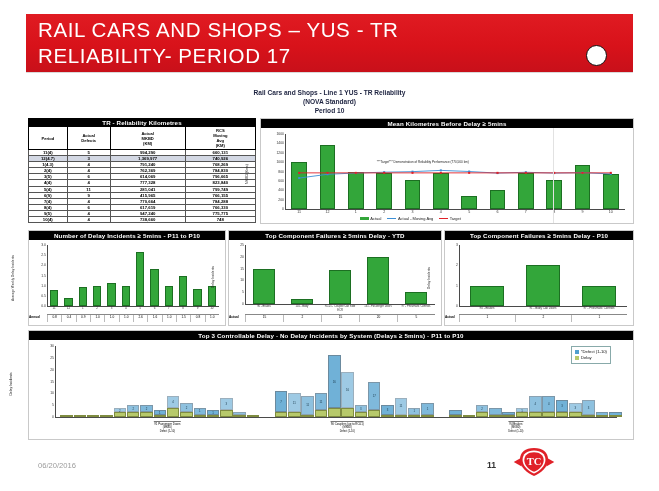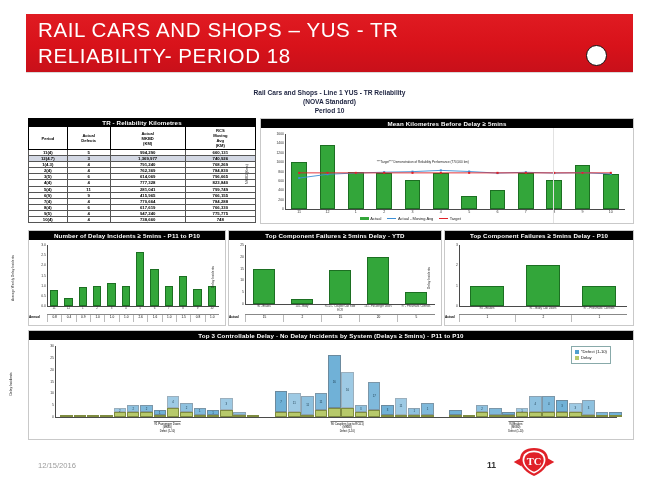--- a/index.html
+++ b/index.html
@@ -76,21 +76,21 @@
   .footer-page{position:absolute;left:487px;top:460px;font-size:8.6px;color:#333;font-weight:bold;}
   .ttc{position:absolute;left:512px;top:447px;width:44px;height:30px;}
   .annot{position:absolute;font-size:3.1px;color:#222;white-space:nowrap;}
   .vsep{position:absolute;background:#e2e2e2;width:1px;}
 </style>
 </head>
 <body>
 
 <div class="banner">
   <div class="banner-title">RAIL CARS AND SHOPS – YUS - TR
-RELIABILITY- PERIOD 18</div>
+RELIABILITY- PERIOD 17</div>
   <div class="banner-dot"></div>
 </div>
 
 <div class="subhead">
   <div>Rail Cars and Shops - Line 1 YUS - TR Reliability</div>
   <div>(NOVA Standard)</div>
   <div>Period 10</div>
 </div>
 
 <div class="sheet">
@@ -636,21 +636,21 @@
           <div class="li">
             <div class="sq" style="background: rgb(183, 201, 107);"></div>
             <div>Delay</div>
           </div>
         </div>
       </div>
   </div>
 
 </div>
 
-<div class="footer-date">12/15/2016</div>
+<div class="footer-date">06/20/2016</div>
 <div class="footer-page">11</div>
 <svg class="ttc" viewBox="0 0 100 68">
   <path d="M4 34 L22 24 L22 44 Z" fill="#e02128"></path>
   <path d="M96 34 L78 24 L78 44 Z" fill="#e02128"></path>
   <rect x="18" y="30" width="64" height="9" fill="#e02128"></rect>
   <path d="M50 2 C70 2 82 12 82 28 C82 46 66 60 50 66 C34 60 18 46 18 28 C18 12 30 2 50 2 Z" fill="#e02128"></path>
   <path d="M50 8 C66 8 76 16 76 29 C76 43 63 55 50 60 C37 55 24 43 24 29 C24 16 34 8 50 8 Z" fill="#fff"></path>
   <path d="M50 12 C64 12 72 19 72 30 C72 42 61 52 50 56 C39 52 28 42 28 30 C28 19 36 12 50 12 Z" fill="#e02128"></path>
   <text x="50" y="40" font-size="24" font-family="Liberation Serif, serif" font-weight="bold" fill="#fff" text-anchor="middle">TC</text>
 </svg>

